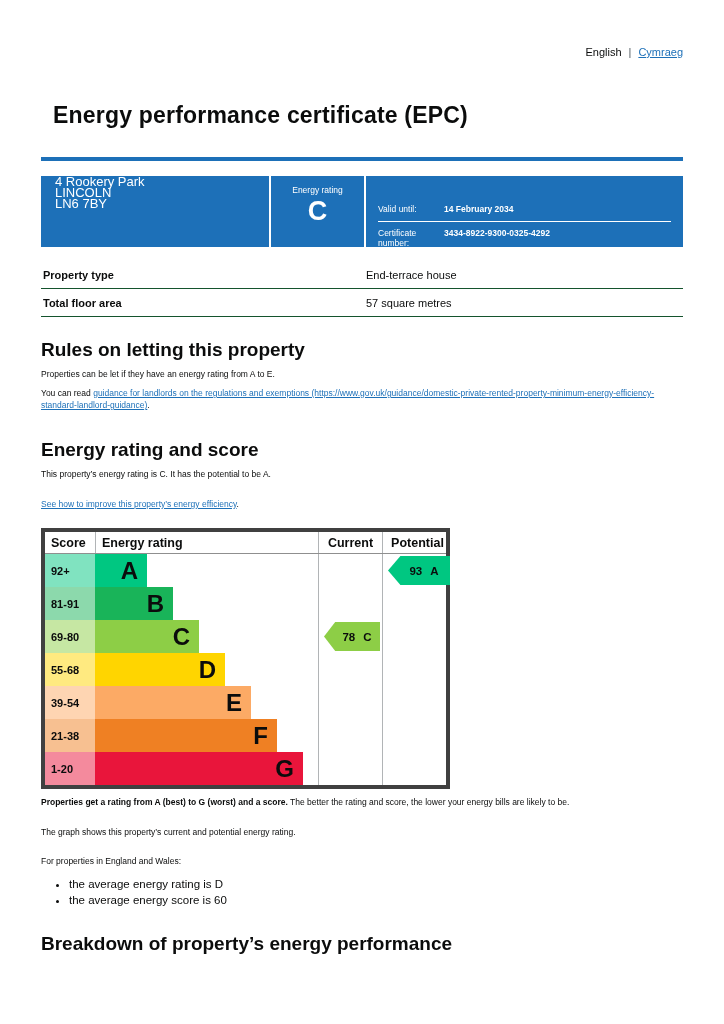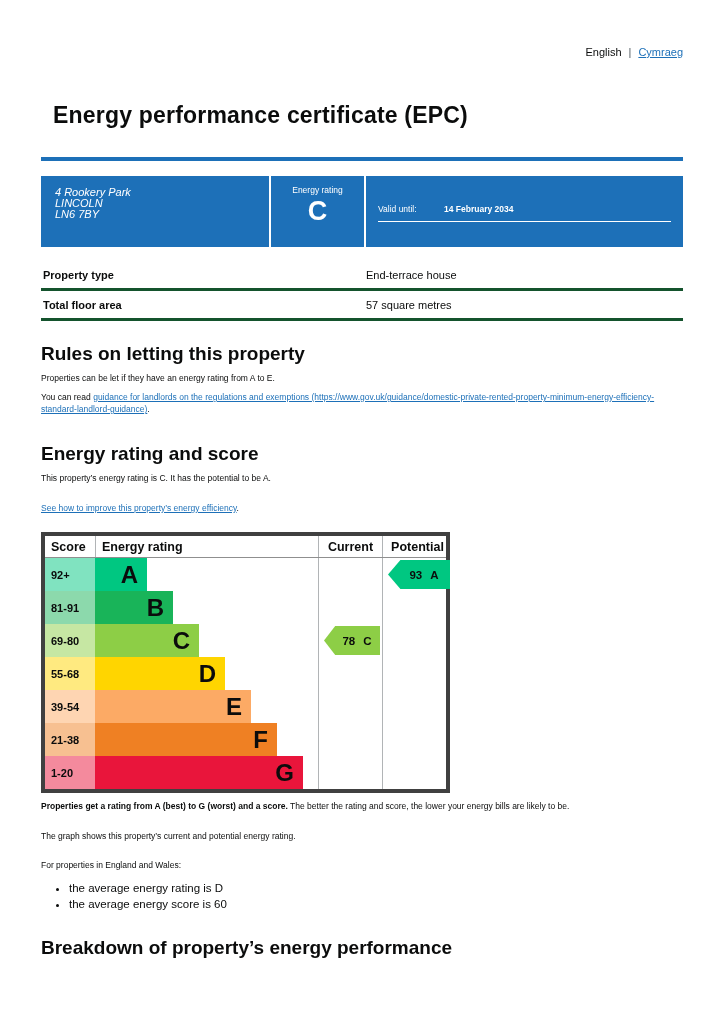--- a/index.html
+++ b/index.html
@@ -17,33 +17,33 @@
   .lang-sep { color:#505a5f; margin:0 7px; }
   a, .link { color:#1d70b8; text-decoration:underline; cursor:pointer; }
 
   
   h1.page-title { margin:44px 0 0 12px; font-size:23px; font-weight:bold; letter-spacing:0.2px; }
   .blue-rule { height:4px; background:#1d70b8; margin-top:28px; border:none; }
 
   
   .banner { margin-top:15px; display:flex; gap:2px; height:71px; }
   .banner > div { background:#1d70b8; color:#fff; }
-  .banner-address { flex:0 0 228px; padding:11px 14px; font-size:11px; line-height:11px;font-style:italic; }
+  .banner-address { flex:0 0 228px; padding:0 14px; font-size:13px; line-height:11px; }
   .banner-rating { flex:0 0 93px; text-align:center; padding-top:9px; }
   .banner-rating .rating-label { font-size:8.5px; }
   .banner-rating .rating-letter { font-size:27px; font-weight:bold; line-height:32px; }
   .banner-meta { flex:1 1 auto; padding:24px 12px; font-size:8.5px; }
   .meta-row { display:flex; padding:4px 0; }
   .meta-label { width:66px; flex:0 0 66px; line-height:10px; }
   .meta-value { font-weight:bold; }
   .meta-sep { border-top:1px solid #fff; margin:3px 0 2px 0; }
 
   
   .summary-table { margin-top:14px; font-size:11px; }
-  .summary-row { display:flex; border-bottom:3px solid #14532d; padding:8px 0 7px 2px; }
+  .summary-row { display:flex; border-bottom:1px solid #14532d; padding:8px 0 7px 2px; }
   .summary-label { flex:0 0 323px; font-weight:bold; }
 
   h2.section-heading { margin-top:22px; font-size:19px; font-weight:bold; }
   p.small { margin-top:7px; font-size:8.5px; line-height:12px; max-width:642px; }
 
   
   .epc-chart { margin-top:18px; width:409px; border:4px solid #404040; }
   .chart-header { display:grid; grid-template-columns:50px 223px 64px 70px; height:22px;
                   font-size:12.5px; font-weight:bold; align-items:center; border-bottom:1px solid #8f8f8f; }
   .chart-header .hcell { padding-left:6px; height:100%; display:flex; align-items:center; }
@@ -86,20 +86,24 @@
     <div class="banner-rating">
       <div class="rating-label">Energy rating</div>
       <div class="rating-letter">C</div>
     </div>
     <div class="banner-meta">
       <div class="meta-row">
         <span class="meta-label">Valid until:</span>
         <span class="meta-value">14 February 2034</span>
       </div>
       <div class="meta-sep"></div>
+      <div class="meta-row">
+        <span class="meta-label">Certificate number:</span>
+        <span class="meta-value">3434-8922-9300-0325-4292</span>
+      </div>
     </div>
   </div>
 
   <div class="summary-table">
     <div class="summary-row">
       <span class="summary-label">Property type</span>
       <span class="summary-value">End-terrace house</span>
     </div>
     <div class="summary-row">
       <span class="summary-label">Total floor area</span>

